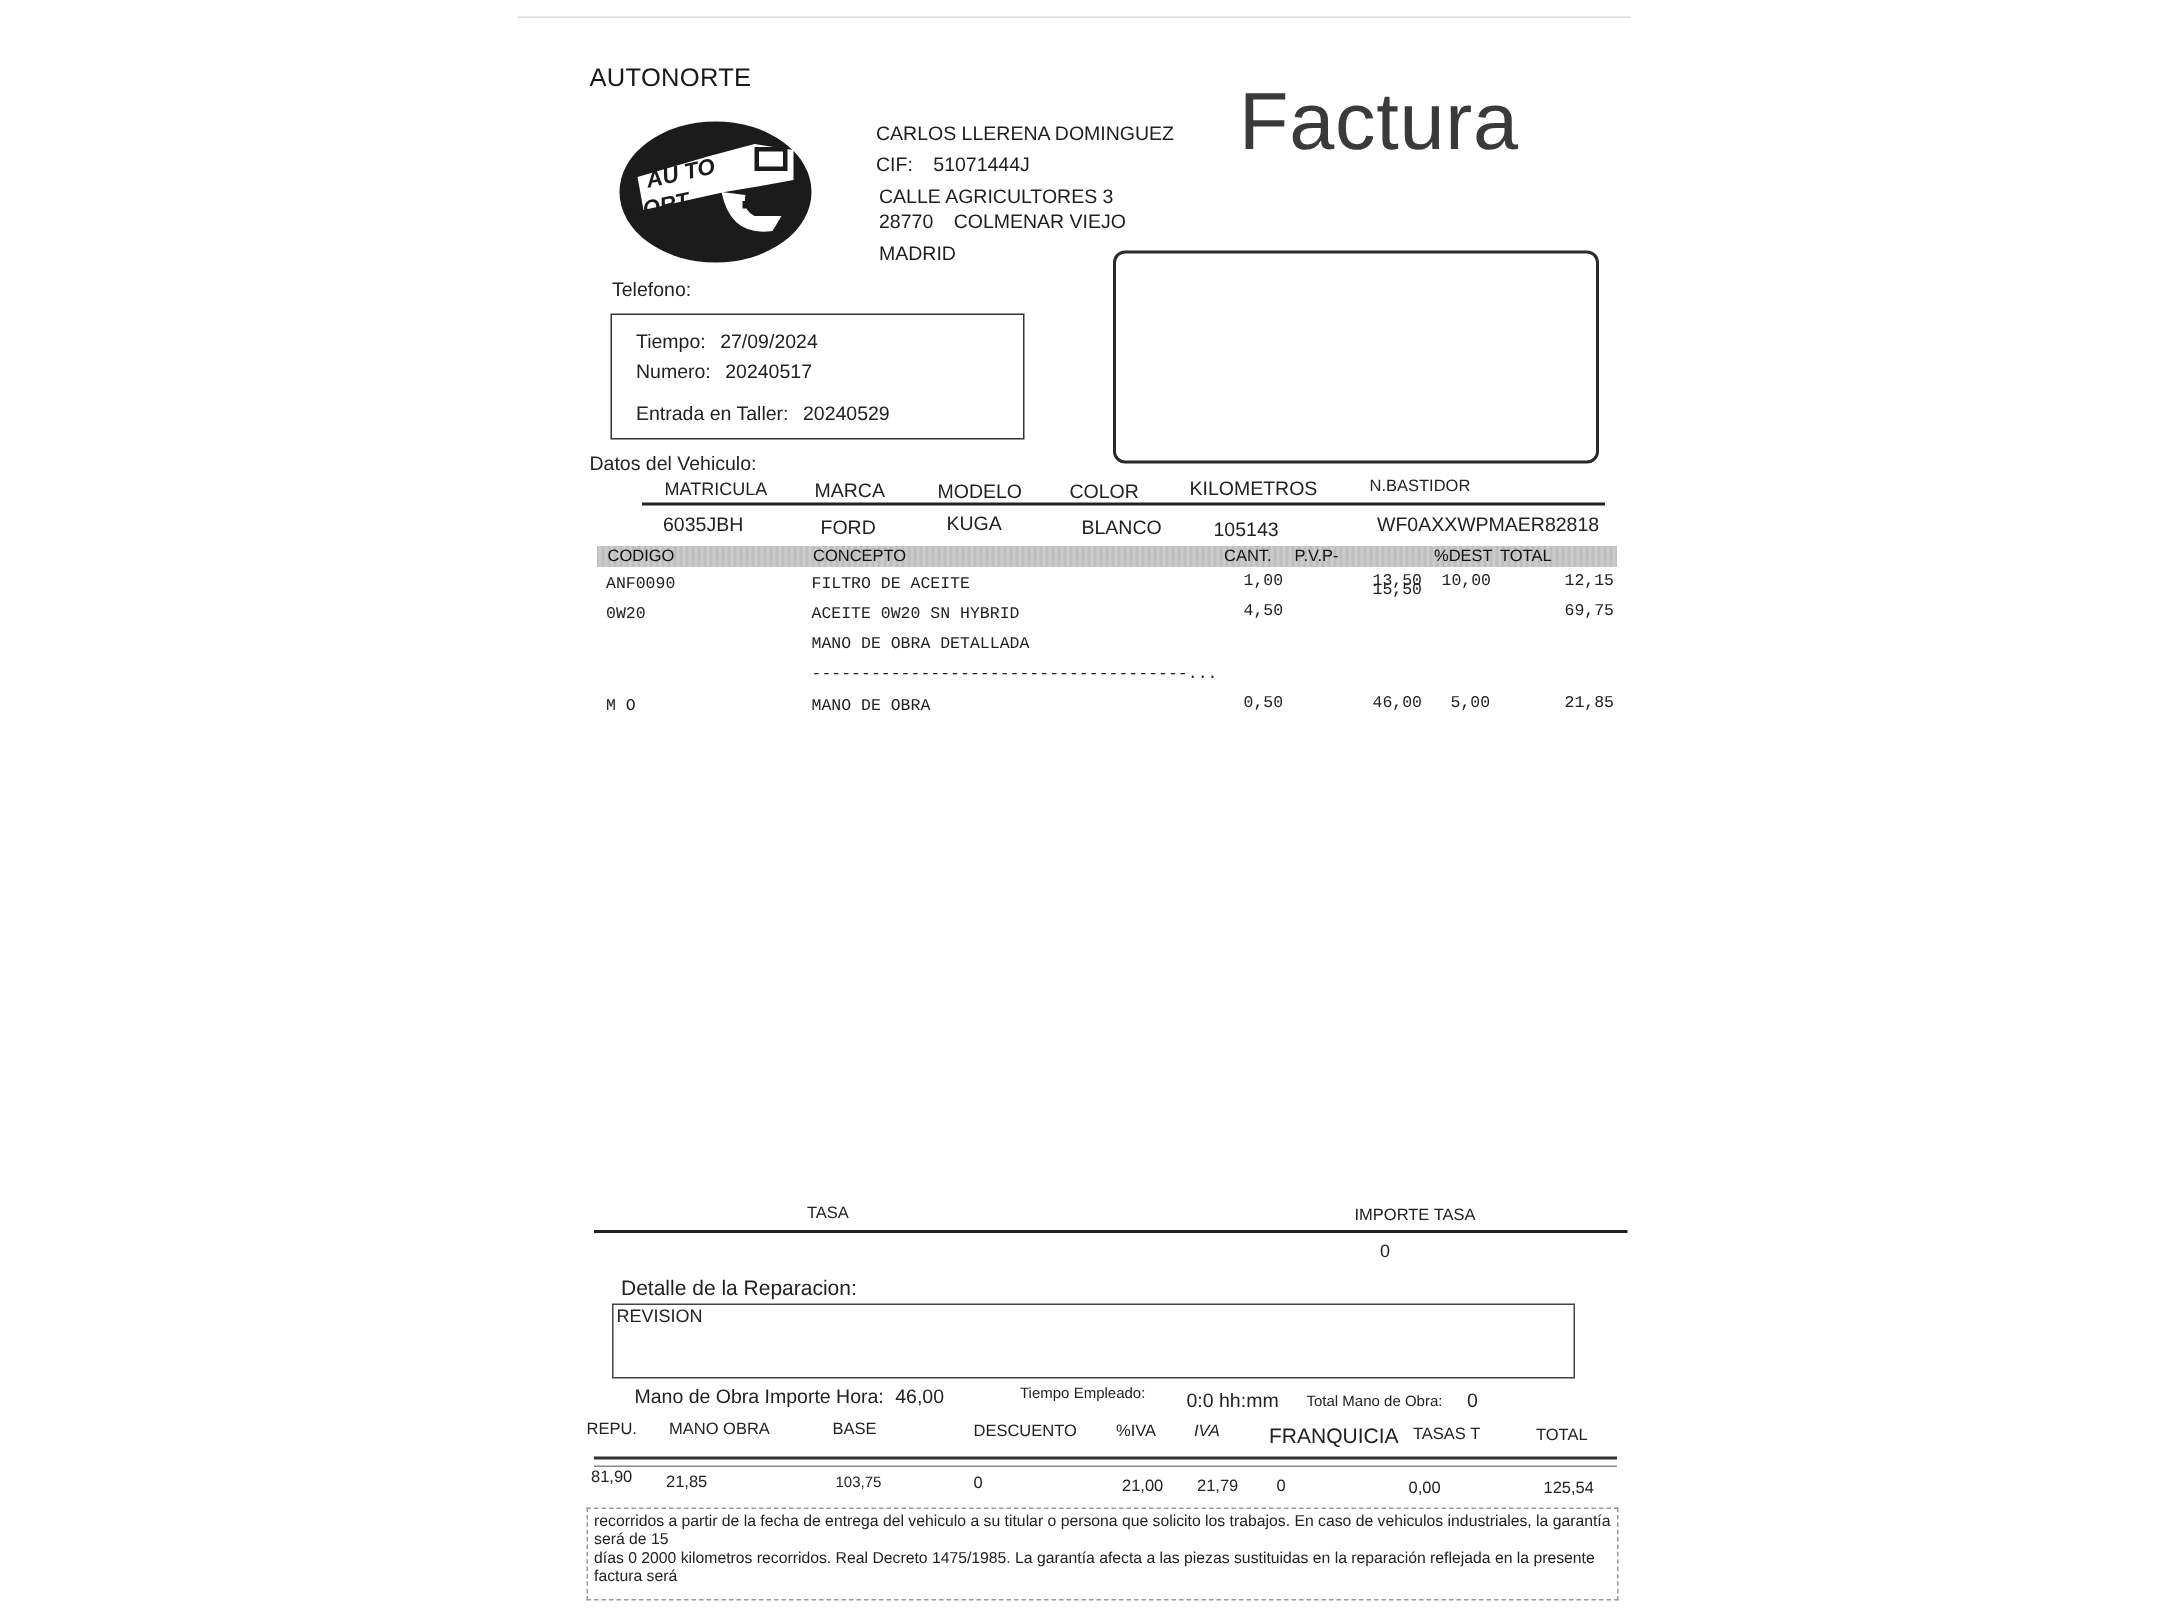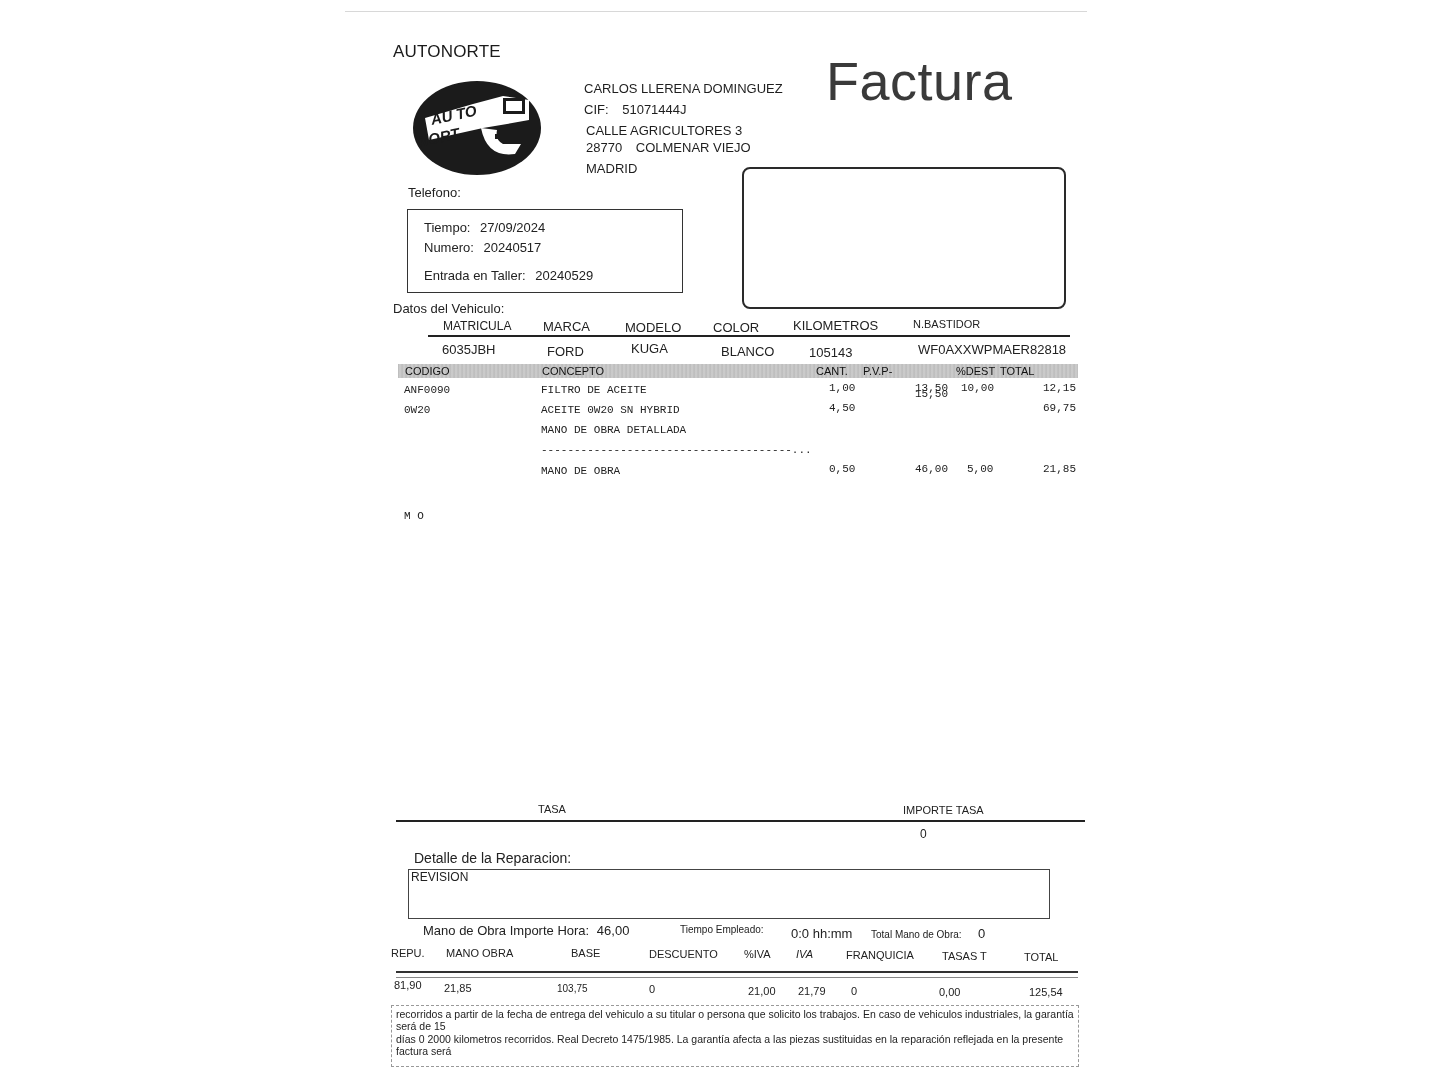--- a/index.html
+++ b/index.html
@@ -116,21 +116,21 @@
 <div class="abs mono" style="left:541px; top:404px;">ACEITE 0W20 SN HYBRID</div>
 <div class="abs mono" style="left:829px; top:402px;">4,50</div>
 <div class="abs mono" style="left:915px; top:388px;">15,50</div>
 <div class="abs mono" style="left:961px; top:402px;"></div>
 <div class="abs mono" style="left:1043px; top:402px;">69,75</div>
 
 <div class="abs mono" style="left:541px; top:424px;">MANO DE OBRA DETALLADA</div>
 
 <div class="abs mono" style="left:541px; top:444px;">--------------------------------------...</div>
 
-<div class="abs mono" style="left:404px; top:465px;margin-top:45px;">M O</div>
+<div class="abs mono" style="left:404px; top:465px;">M O</div>
 <div class="abs mono" style="left:541px; top:465px;">MANO DE OBRA</div>
 <div class="abs mono" style="left:829px; top:463px;">0,50</div>
 <div class="abs mono" style="left:915px; top:463px;">46,00</div>
 <div class="abs mono" style="left:967px; top:463px;">5,00</div>
 <div class="abs mono" style="left:1043px; top:463px;">21,85</div>
 
 <div class="abs small" style="left:538px; top:803px; font-size:11px;">TASA</div>
 <div class="abs small" style="left:903px; top:804px; font-size:11px;">IMPORTE TASA</div>
 <div class="abs taxline"></div>
 <div class="abs small" style="left:920px; top:827px;">0</div>
@@ -144,25 +144,25 @@
   <span>Mano de Obra Importe Hora:</span>
   <span style="margin-left:4px;">46,00</span>
 </div>
 <div class="abs" style="left:680px; top:924px; font-size:10px;">Tiempo Empleado:</div>
 <div class="abs" style="left:791px; top:926px; font-size:13px;">0:0 hh:mm</div>
 <div class="abs" style="left:871px; top:929px; font-size:10px;">Total Mano de Obra:</div>
 <div class="abs" style="left:978px; top:926px; font-size:13px;">0</div>
 
 <div class="abs small" style="left:391px; top:947px; font-size:11px;">REPU.</div>
 <div class="abs small" style="left:446px; top:947px; font-size:11px;">MANO OBRA</div>
-<div class="abs small" style="left:571px; top:947px; font-size:11px;">BASE</div>
+<div class="abs small" style="left:555px; top:947px; font-size:11px;">BASE</div>
 <div class="abs small" style="left:649px; top:948px; font-size:11px;">DESCUENTO</div>
 <div class="abs small" style="left:744px; top:948px; font-size:11px;">%IVA</div>
 <div class="abs small" style="left:796px; top:948px; font-size:11px;font-style:italic;">IVA</div>
-<div class="abs small" style="left:846px; top:949px; font-size:11px;">FRANQUICIA</div>
+<div class="abs small" style="left:846px; top:949px; font-size:14px;">FRANQUICIA</div>
 <div class="abs small" style="left:942px; top:950px; font-size:11px;">TASAS T</div>
 <div class="abs small" style="left:1024px; top:951px; font-size:11px;">TOTAL</div>
 <div class="abs totline"></div>
 <div class="abs small" style="left:394px; top:979px; font-size:11px;">81,90</div>
 <div class="abs small" style="left:444px; top:982px; font-size:11px;">21,85</div>
 <div class="abs small" style="left:557px; top:983px; font-size:10px;">103,75</div>
 <div class="abs small" style="left:649px; top:983px; font-size:11px;">0</div>
 <div class="abs small" style="left:748px; top:985px; font-size:11px;">21,00</div>
 <div class="abs small" style="left:798px; top:985px; font-size:11px;">21,79</div>
 <div class="abs small" style="left:851px; top:985px; font-size:11px;">0</div>

